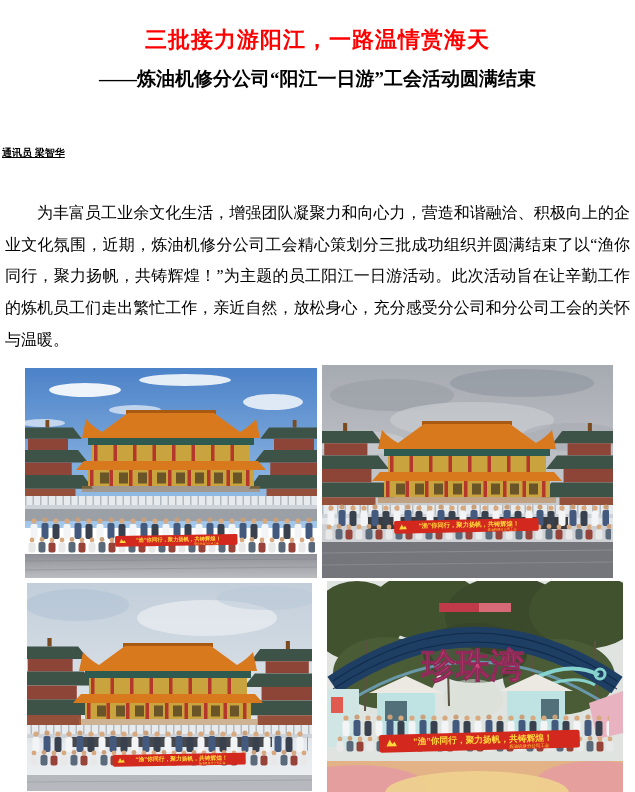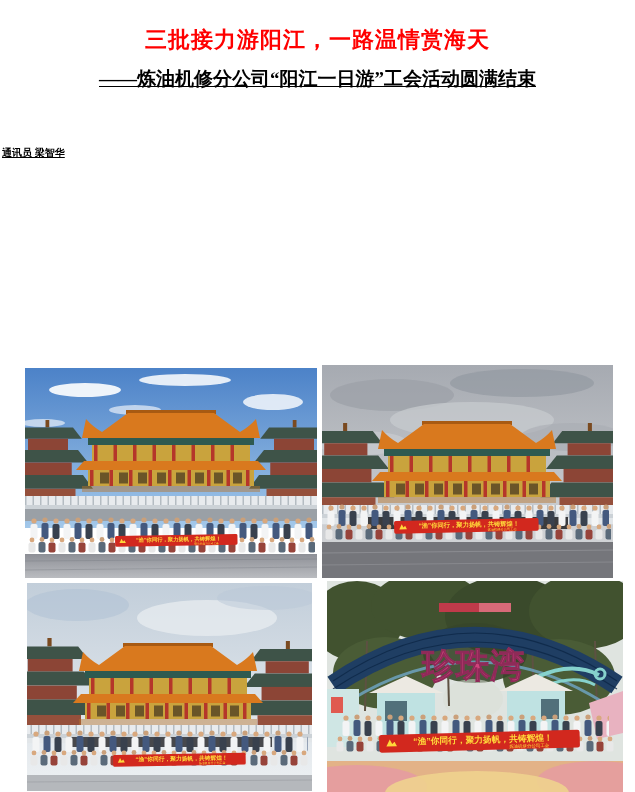--- a/index.html
+++ b/index.html
@@ -2,21 +2,21 @@
 <html><head>
 <meta charset="utf-8">
 <style>
   html,body{margin:0;padding:0;background:#ffffff;}
   .doc{position:relative;width:635px;height:792px;background:#ffffff;overflow:hidden;
        font-family:"Liberation Serif",serif;color:#000;margin-top:13px;}
   .title{position:absolute;top:12px;left:0;width:100%;margin:0;text-align:center;
          font-family:"Liberation Sans",sans-serif;font-weight:bold;font-size:22px;
          letter-spacing:1px;color:#ff0000;}
   .subtitle{position:absolute;top:53px;left:0;width:100%;margin:0;text-align:center;
-            font-family:"Liberation Serif",serif;font-weight:bold;font-size:19px;color:#000;text-decoration:underline;}
+            font-family:"Liberation Serif",serif;font-weight:bold;font-size:19px;color:#000;}
   .byline{position:absolute;top:133px;left:2px;
           font-family:"Liberation Sans",sans-serif;font-weight:bold;font-size:10px;
           text-decoration:underline;}
   .body-text{position:absolute;top:184px;left:5px;width:625px;margin:0;
              font-size:16px;line-height:31.7px;text-align:justify;text-indent:32px;}
   figure.photo{position:absolute;margin:0;padding:0;line-height:0;}
   #photo1{left:25px;top:355px;}
   #photo2{left:322px;top:352px;}
   #photo3{left:27px;top:570px;}
   #photo4{left:320px;top:568px;padding-left:7px;}
@@ -24,20 +24,21 @@
   .defs-holder{position:absolute;width:0;height:0;overflow:hidden;}
 </style>
 </head>
 <body>
 
 <div class="doc">
 
   <h1 class="title">三批接力游阳江，一路温情赏海天</h1>
   <h2 class="subtitle">——炼油机修分公司“阳江一日游”工会活动圆满结束</h2>
   <div class="byline">通讯员 梁智华</div>
+  <p class="body-text">为丰富员工业余文化生活，增强团队凝聚力和向心力，营造和谐融洽、积极向上的企业文化氛围，近期，炼油机修分公司工会精心策划分三批成功组织并圆满结束了以“渔你同行，聚力扬帆，共铸辉煌！”为主题的员工阳江一日游活动。此次活动旨在让辛勤工作的炼机员工们走出繁忙工作，亲近自然，放松身心，充分感受分公司和分公司工会的关怀与温暖。</p>
 
   <svg class="defs-holder" aria-hidden="true">
     <defs>
       <linearGradient id="skyBlue" x1="0" y1="0" x2="0" y2="1">
         <stop offset="0" stop-color="#4c82c8"></stop>
           <stop offset="1" stop-color="#a3c8ea"></stop>
       </linearGradient>
       <linearGradient id="skyGray" x1="0" y1="0" x2="0" y2="1">
         <stop offset="0" stop-color="#a6aab1"></stop>
           <stop offset="1" stop-color="#d9dbdd"></stop>

